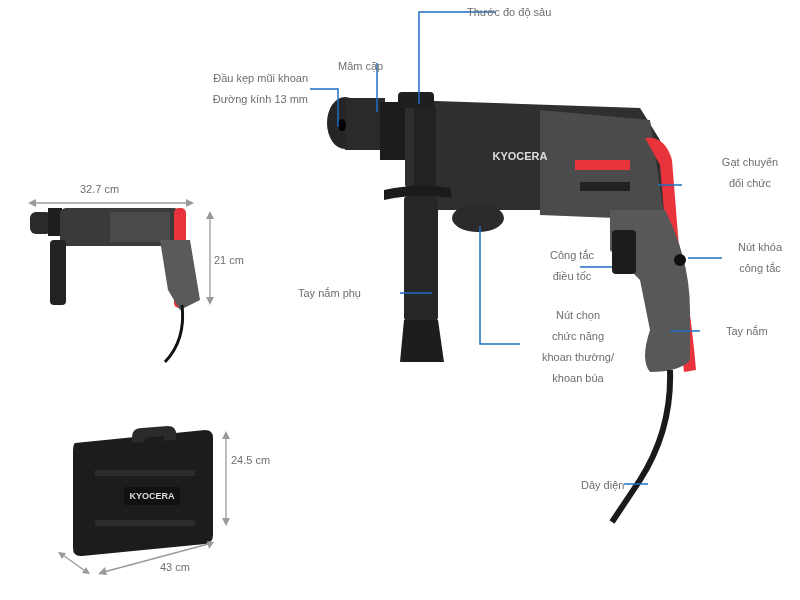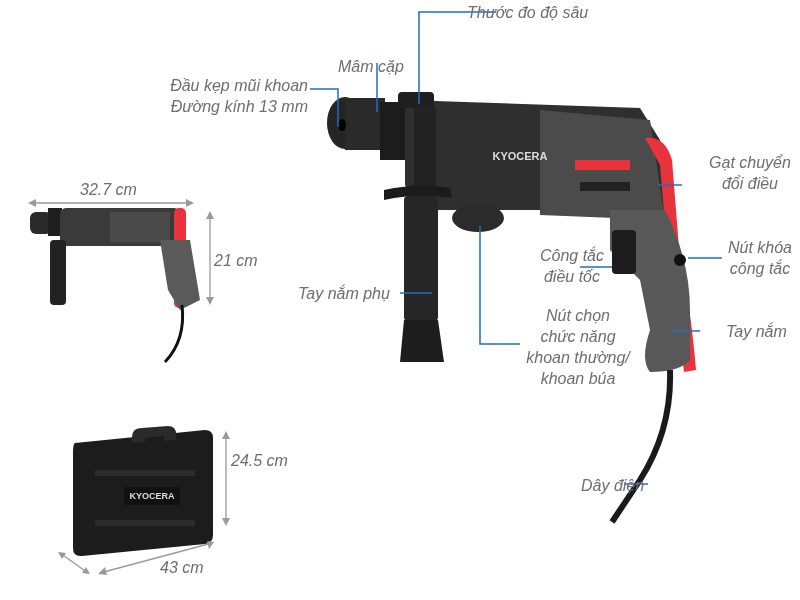--- a/index.html
+++ b/index.html
@@ -1,22 +1,22 @@
 <!DOCTYPE html>
 <html><head>
 <meta charset="utf-8">
 <style>
   html, body { margin: 0; padding: 0; }
   body {
     width: 800px; height: 600px; background: #ffffff; position: relative; overflow: hidden;
     font-family: "Liberation Sans", "DejaVu Sans", sans-serif; color: #6b6b6b;
   }
-  .lbl { position: absolute; font-size: 16px; line-height: 21px; color: #6e6e6e; white-space: nowrap; font-style: italic; }
+  .lbl { position: absolute; font-size: 11px; line-height: 21px; color: #6e6e6e; white-space: nowrap; }
   .lbl.c { text-align: center; }
-  .lbl.r { text-align: right; margin-top: 7px; }
+  .lbl.r { text-align: right; }
   svg { position: absolute; left: 0; top: 0; }
 </style>
 </head>
 <body>
 
 <svg width="800" height="600" viewBox="0 0 800 600">
 
   <g>
     <rect x="30" y="212" width="22" height="22" rx="6" fill="#2a2a2a"></rect>
     <rect x="48" y="208" width="14" height="28" fill="#1e1e1e"></rect>
@@ -103,21 +103,21 @@
 <div class="lbl" style="left:467px; top:2px;">Thước đo độ sâu</div>
 <div class="lbl" style="left:338px; top:48px;margin-top:8px;">Mâm cặp</div>
 
 <div class="lbl r" style="left:150px; top:68px; width:158px;">
   <div>Đầu kẹp mũi khoan</div>
   <div>Đường kính 13 mm</div>
 </div>
 
 <div class="lbl c" style="left:700px; top:152px; width:100px;">
   <div>Gạt chuyển</div>
-  <div>đổi điều</div>
+  <div>đổi chức</div>
 </div>
 
 <div class="lbl c" style="left:532px; top:245px; width:80px;">
   <div>Công tắc</div>
   <div>điều tốc</div>
 </div>
 
 <div class="lbl c" style="left:720px; top:237px; width:80px;">
   <div>Nút khóa</div>
   <div>công tắc</div>

